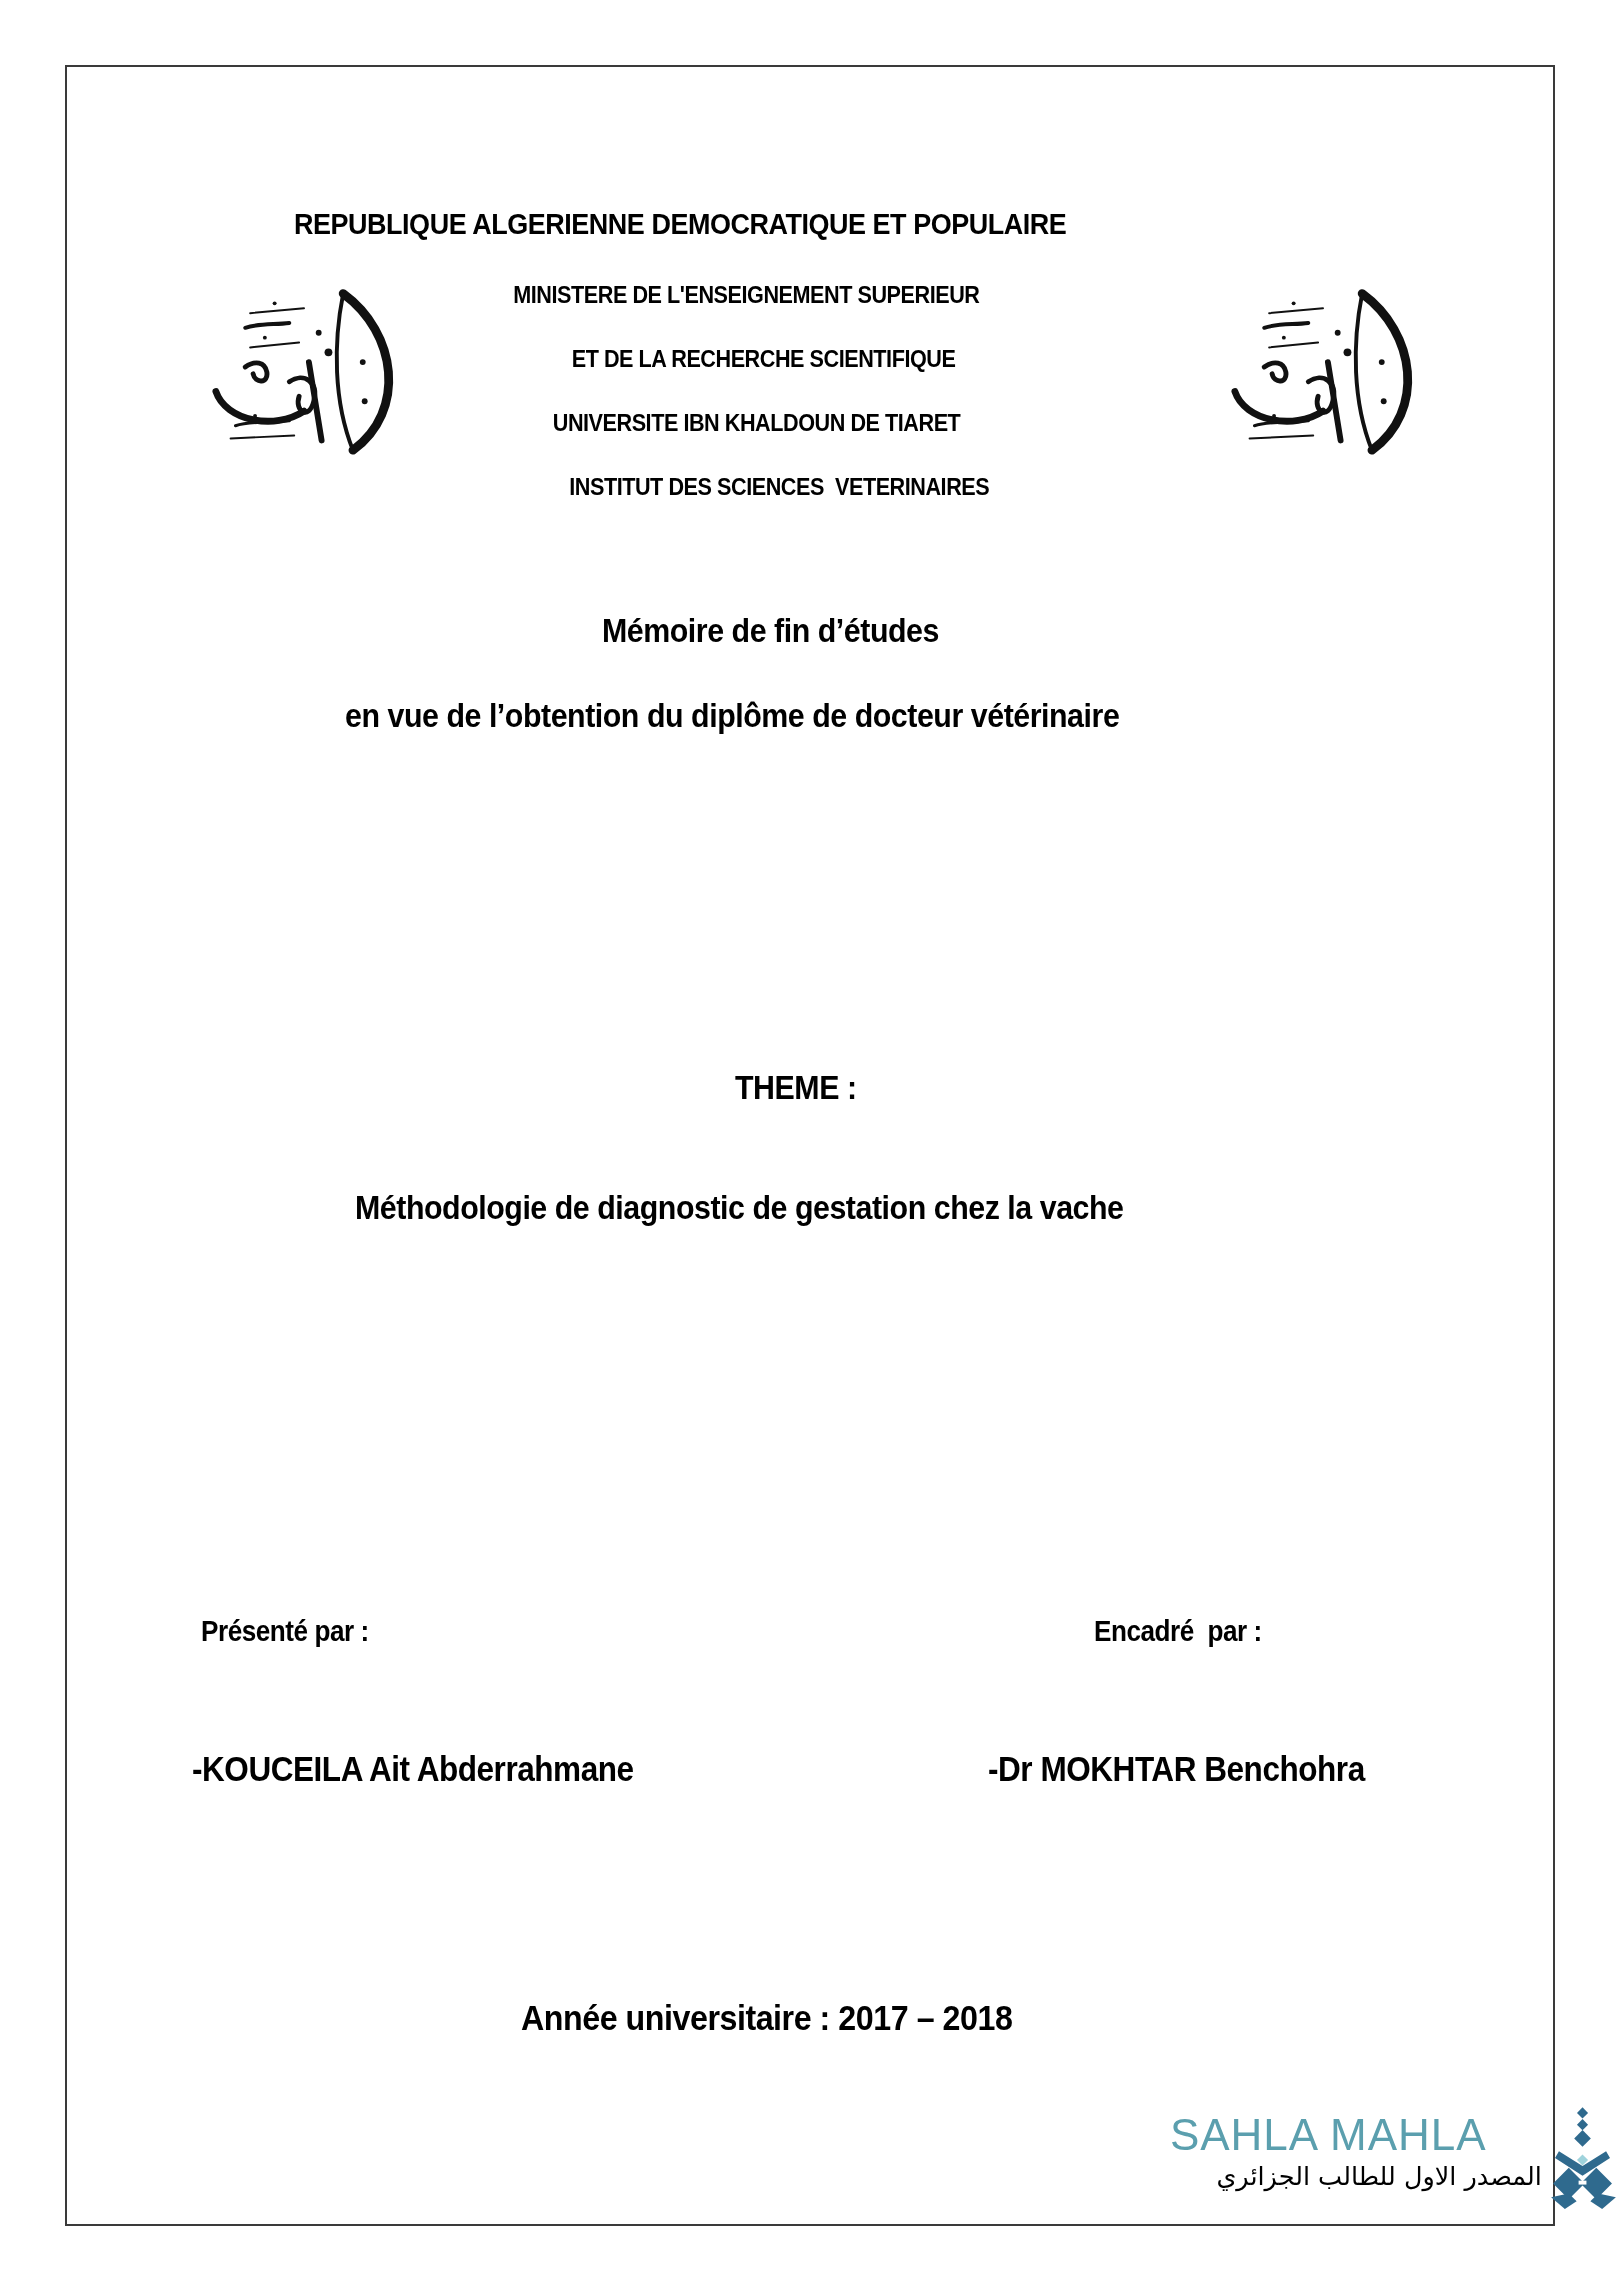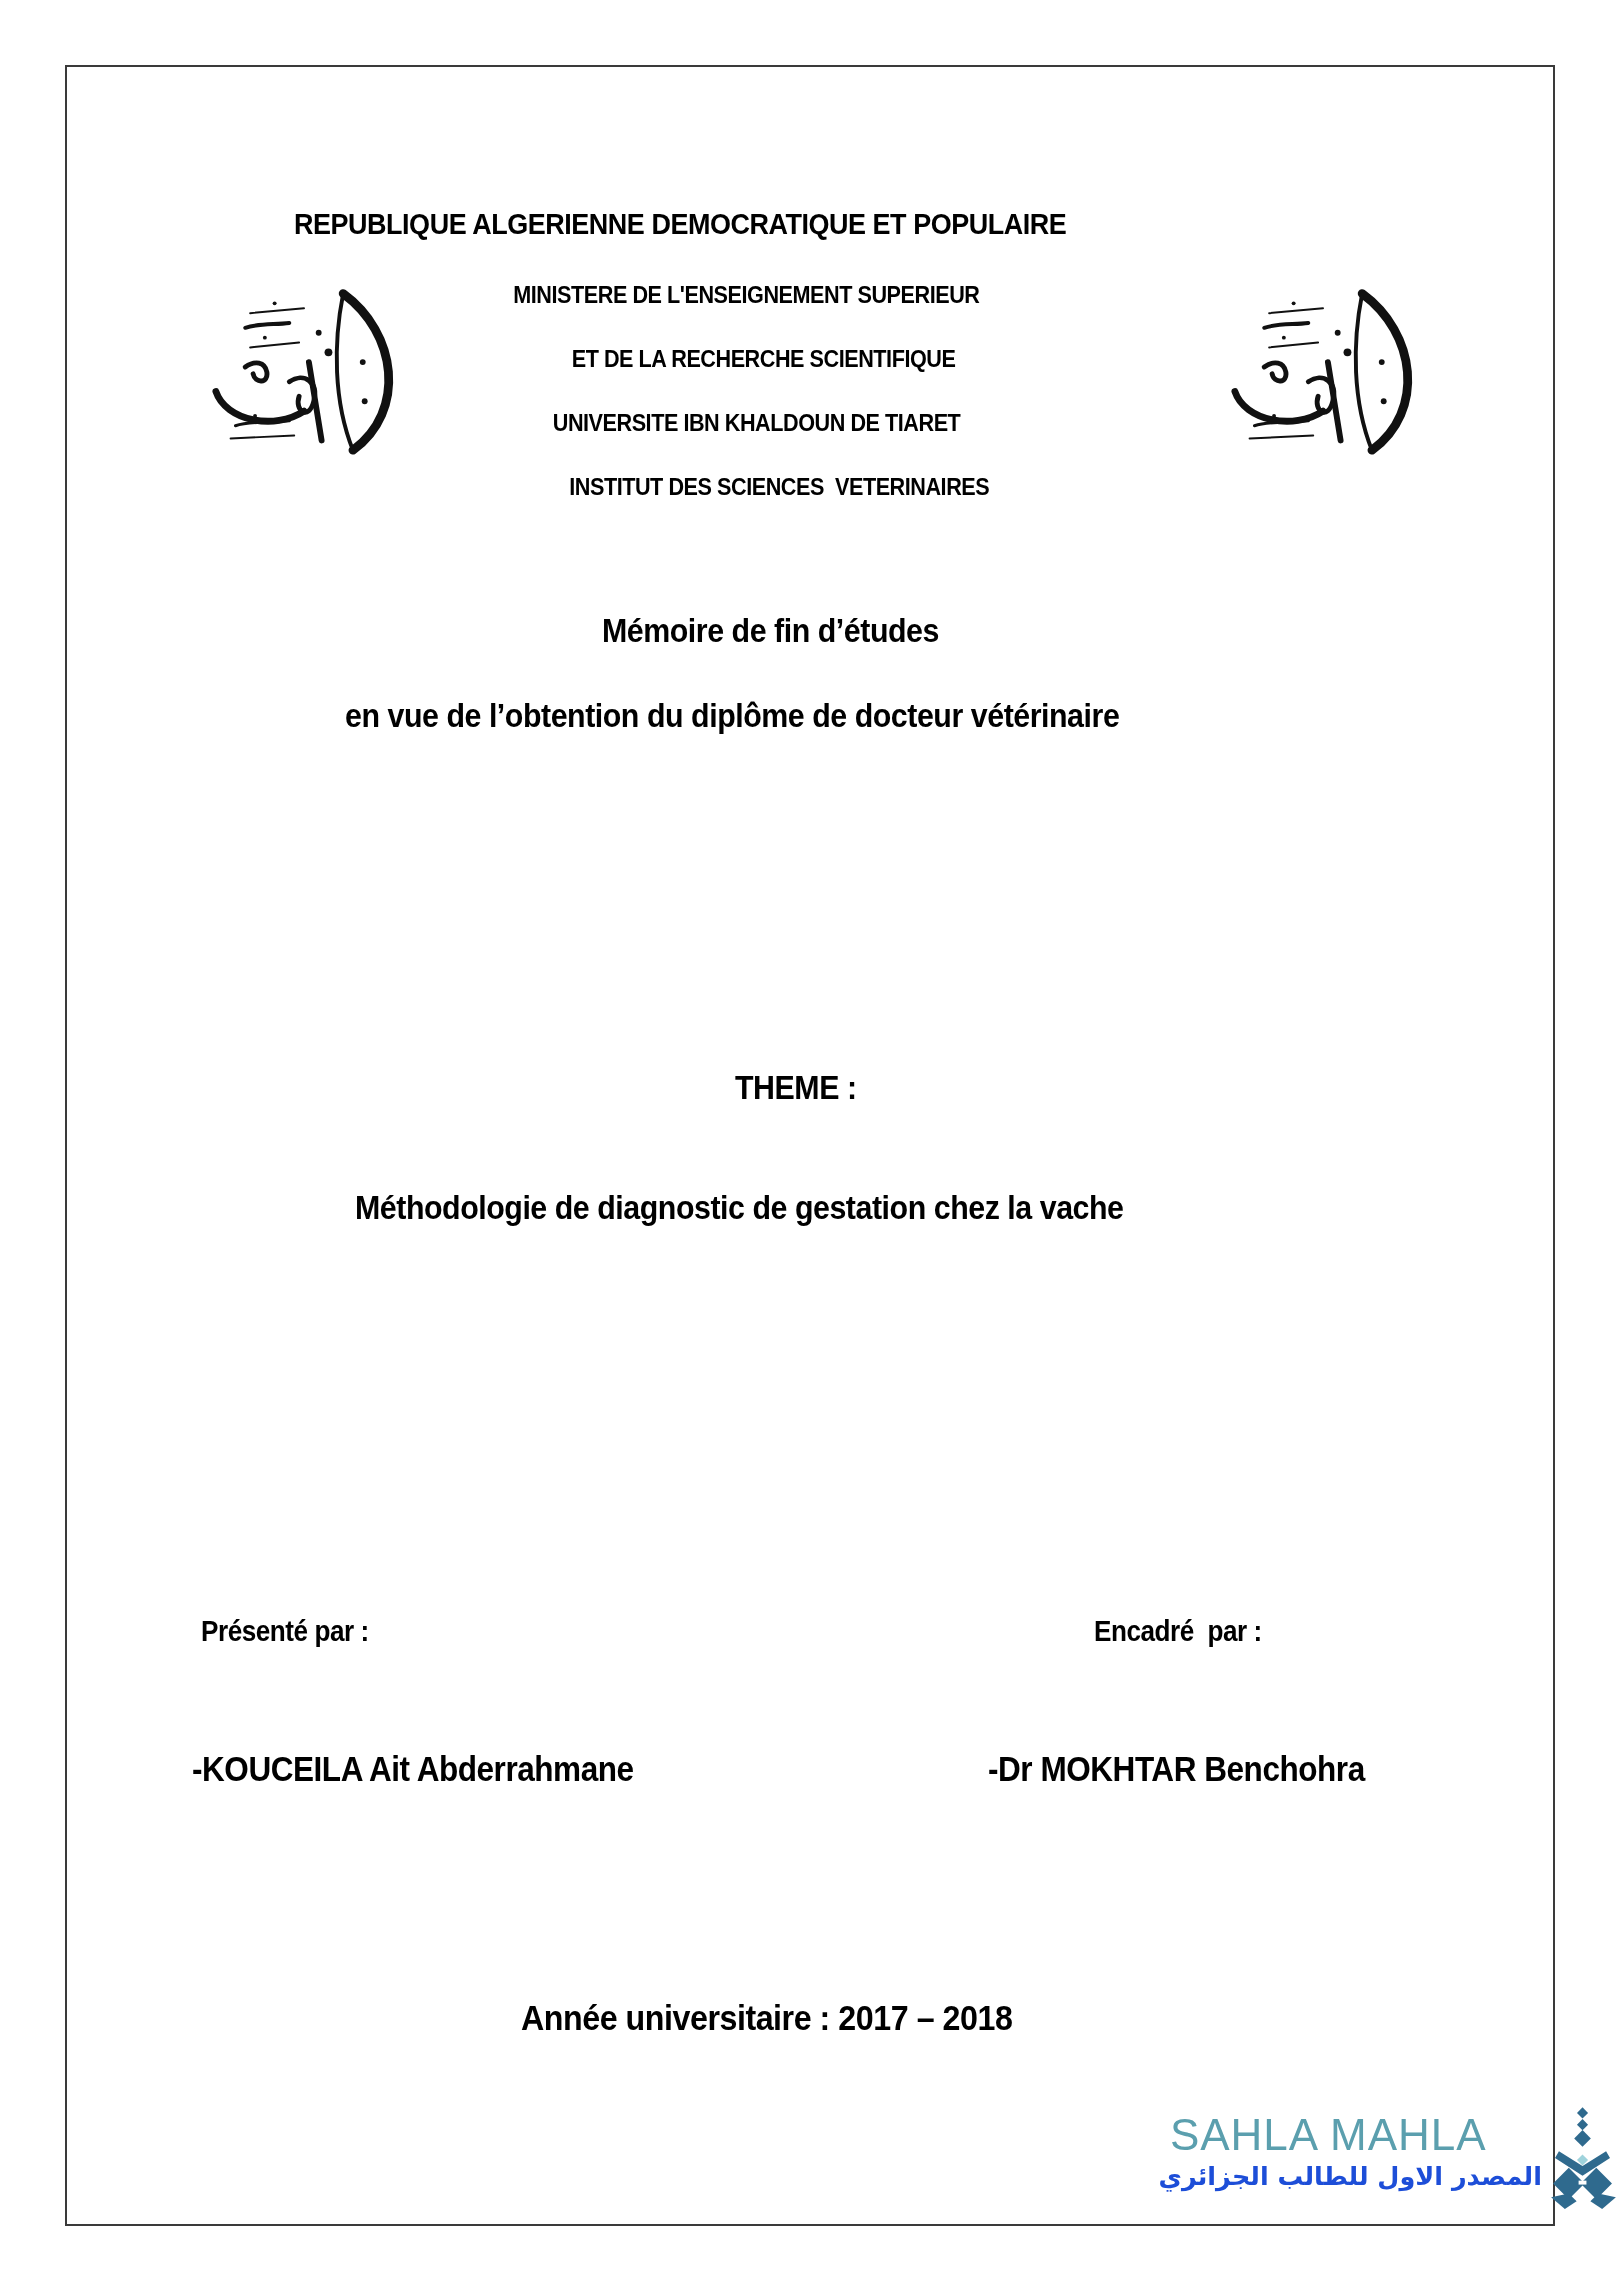--- a/index.html
+++ b/index.html
@@ -165,21 +165,21 @@
 
 <div class="t presente-label">Présenté par :</div>
 <div class="t encadre-label">Encadré  par :</div>
 <div class="t student-name">-KOUCEILA Ait Abderrahmane</div>
 <div class="t supervisor-name">-Dr MOKHTAR Benchohra</div>
 
 <div class="t annee">Année universitaire : 2017 – 2018</div>
 
 <div class="watermark">
   <div class="wm-title" style="color:#5b9fae;">SAHLA MAHLA</div>
-  <div class="wm-sub" style="color:#1d4ed8;font-weight:bold;">المصدر الاول للطالب الجزائري</div>
+  <div class="wm-sub" style="color:#000000;">المصدر الاول للطالب الجزائري</div>
 </div>
 <svg class="wm-logo" viewBox="0 0 70 110">
   <g fill="#2f6a8e">
     <rect x="30" y="2" width="8" height="8" transform="rotate(45 34 6)"></rect>
     <rect x="30" y="14" width="8" height="8" transform="rotate(45 34 18)"></rect>
     <rect x="28" y="26" width="12" height="12" transform="rotate(45 34 32)"></rect>
     <path d="M10 45 L34 60 L58 45 L62 52 L34 70 L6 52 Z"></path>
     <path d="M4 78 L20 62 L34 76 L48 62 L64 78 L48 94 L34 80 L20 94 Z"></path>
     <path d="M2 92 L16 104 L28 96 L20 88 Z"></path>
     <path d="M68 92 L54 104 L42 96 L50 88 Z"></path>

